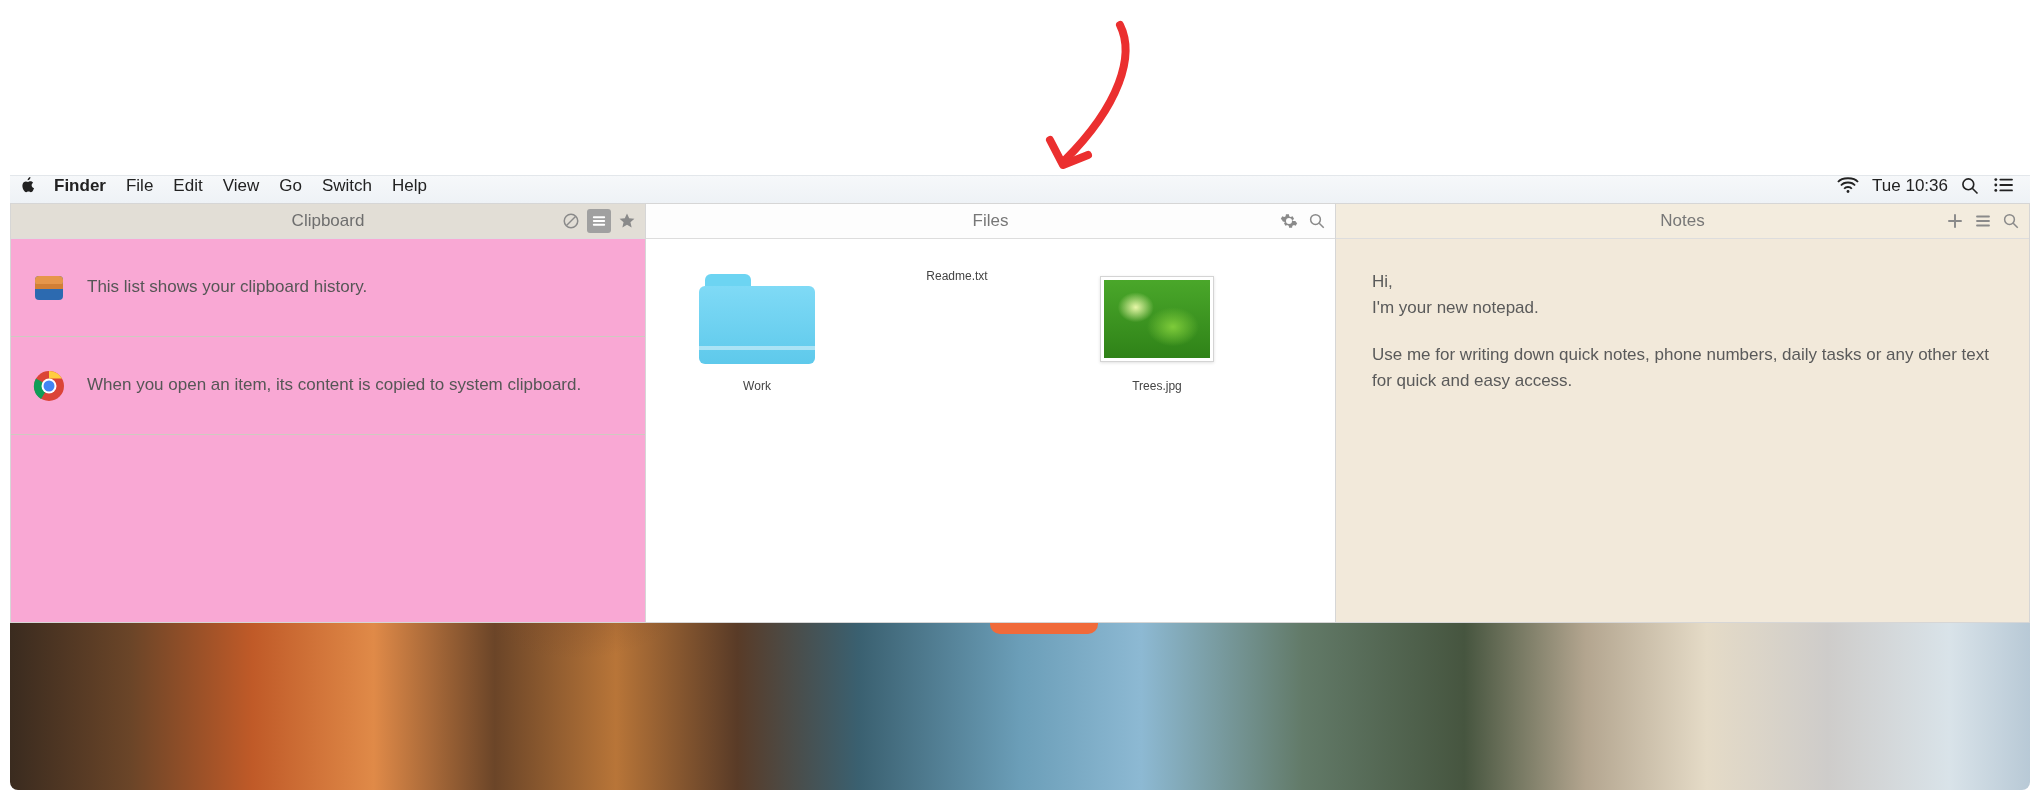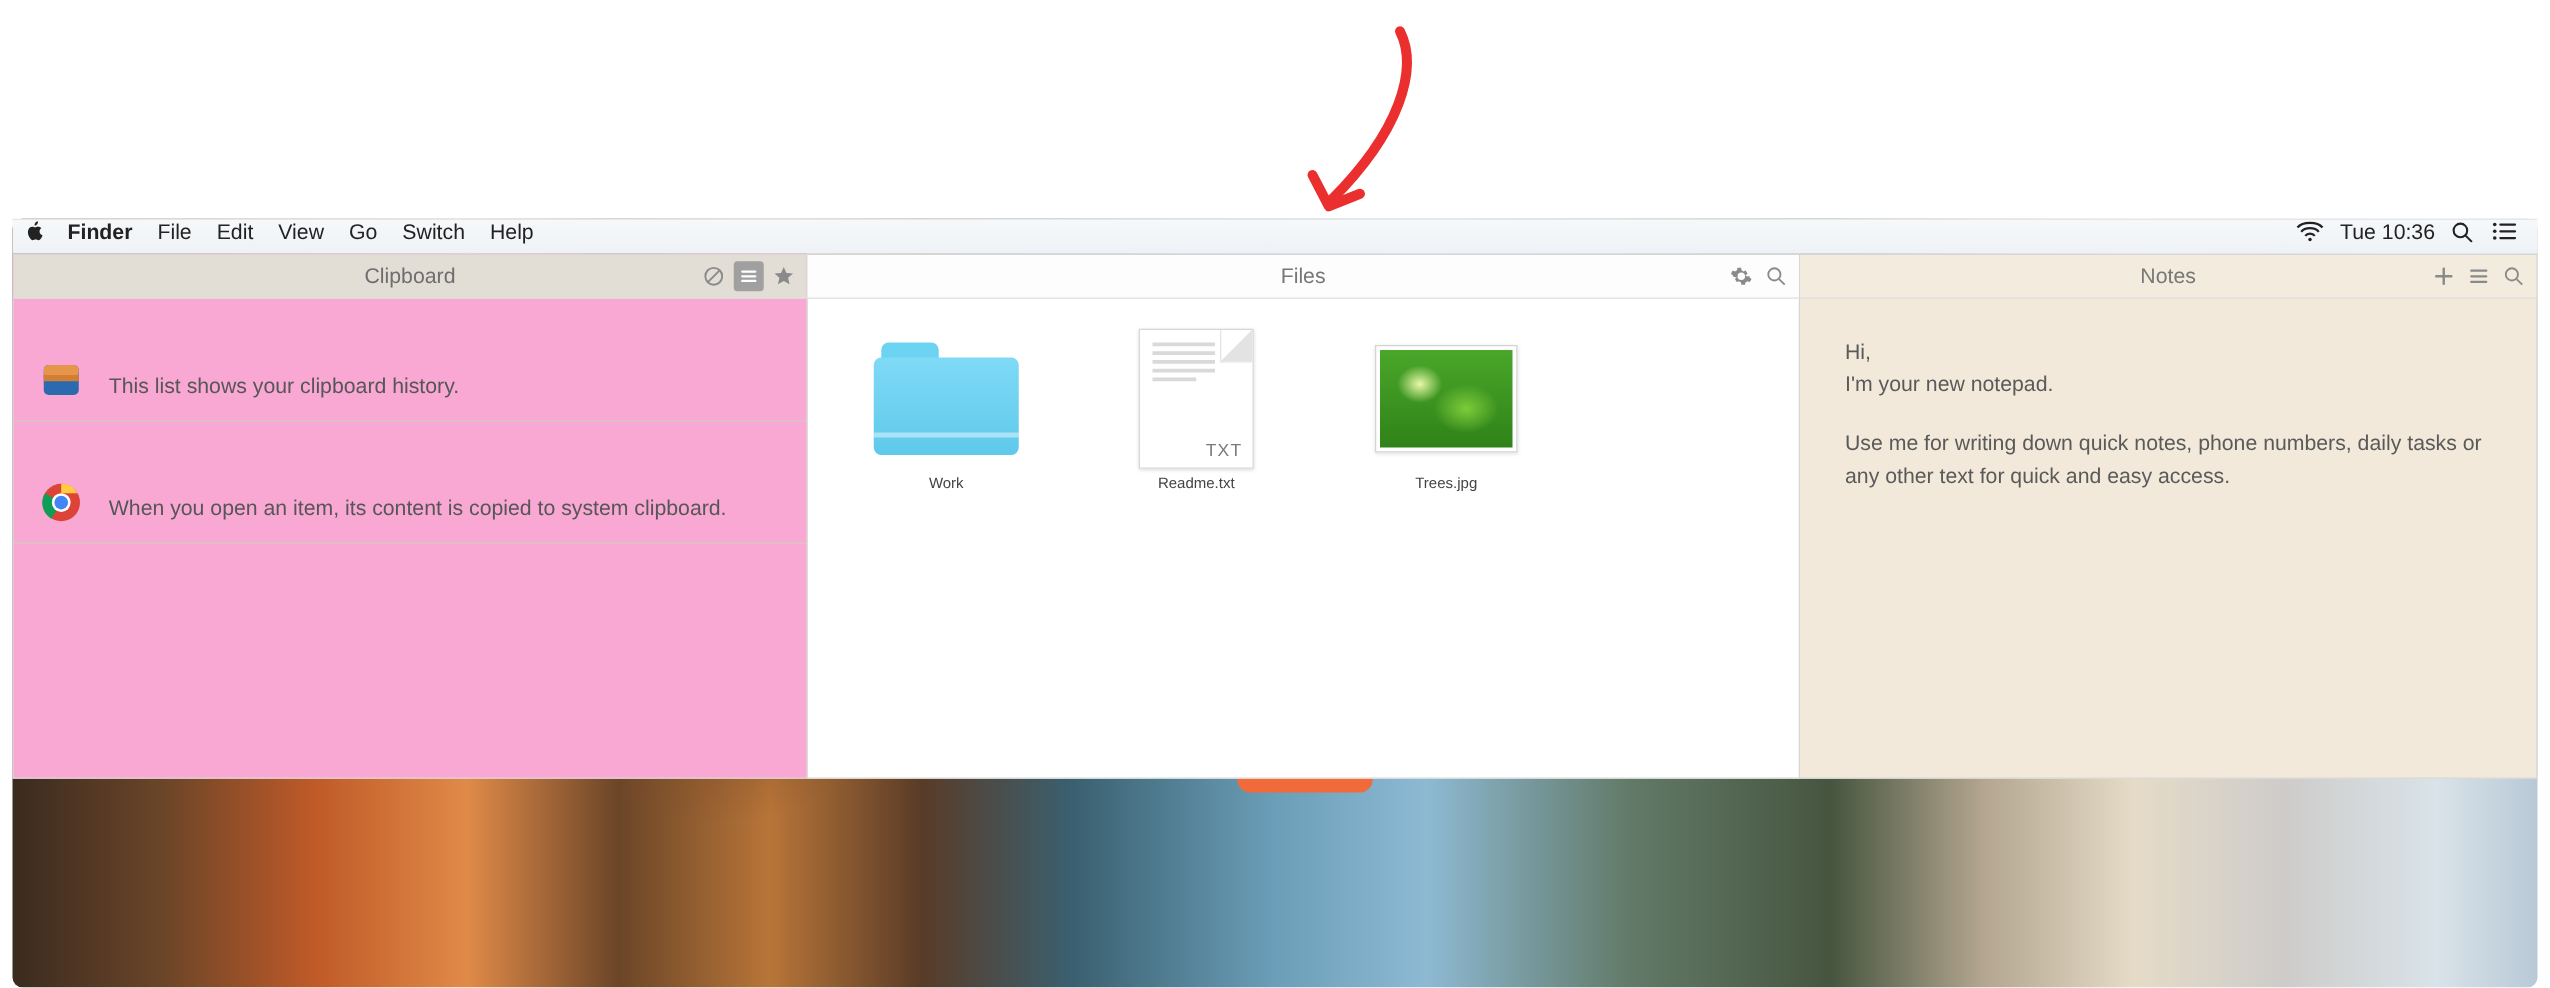--- a/index.html
+++ b/index.html
@@ -114,28 +114,28 @@
 .panel-header .actions .actbtn.hi { background:#a0a0a0; color:#fff; }
 .panel-body { flex: 1; overflow: hidden; }
 
 
 .panel.clipboard { width: 636px; background: #f9a8d4; }
 .panel.clipboard .panel-header { background: #e2ded6; color:#6e6e6e; }
 .clip-item {
   border-bottom: 1px solid #cfcac0;
   display: flex;
   padding: 14px 16px 14px 14px;
-  align-items: flex-end;
+  align-items: center;
   min-height: 98px;
 }
 .clip-icon { width: 48px; display:flex; align-items:center; justify-content:center; }
 .clip-text { flex:1; padding-left: 14px; color:#565656; font-size:17px; line-height:1.45; }
 
 
-.panel.files { width: 794px; background: #fff; }
+.panel.files { width: 690px; background: #fff; }
 .panel.files .panel-header { background: #fdfdfd; }
 .files-grid {
   display: flex;
   gap: 50px;
   padding: 30px 36px;
 }
 .file-item {
   width: 150px;
   display: flex;
   flex-direction: column;
@@ -341,33 +341,20 @@
             <div class="folder-shape">
               <div class="folder-tab"></div>
               <div class="folder-body">
                   <div class="folder-stripe"></div>
                 </div>
             </div>
           </div>
           <div class="file-label">Work</div>
         </div>
         <div class="file-item">
-          <div class="file-thumb">
-            <div class="txt-shape">
-              <div class="txt-fold"></div>
-              <div class="txt-lines">
-                  <div></div>
-                  <div></div>
-                  <div></div>
-                  <div></div>
-                  <div style="width:70%"></div>
-                </div>
-              <div class="txt-badge">TXT</div>
-            </div>
-          </div>
           <div class="file-label">Readme.txt</div>
         </div>
         <div class="file-item">
           <div class="file-thumb">
             <div class="img-shape">
                 <div class="img-inner"></div>
               </div>
           </div>
           <div class="file-label">Trees.jpg</div>
         </div>

